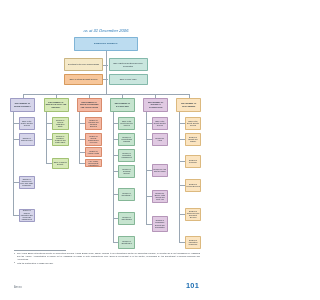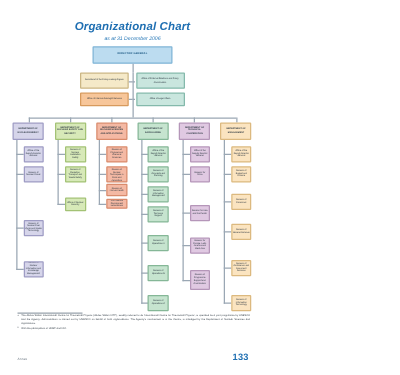--- a/index.html
+++ b/index.html
@@ -88,21 +88,20 @@
   .foot-page{
     position:absolute;right:13px;top:281px;
     font-size:7.4px;font-weight:bold;color:#1f6fb2;letter-spacing:.2px;
   }
 </style>
 </head>
 <body>
 
 <div id="page">
 
-  <div class="title">Organizational Chart</div>
   <div class="subtitle">as at 31 December 2006</div>
 
   <div class="box c-dg" style="left:74px;top:36.5px;width:64px;height:14px;">
     <span style="font-size:2.1px;font-weight:bold;letter-spacing:.15px;color:#14527e;">DIRECTOR GENERAL</span>
   </div>
 
   <div class="ln lnv" style="left:105.8px;top:50.5px;height:7px;"></div>
 
   <div class="ln lnv" style="left:105.8px;top:57.5px;height:36px;"></div>
 
@@ -314,15 +313,15 @@
       <span class="mk">a</span>
       <span>The Abdus Salam International Centre for Theoretical Physics (Abdus Salam ICTP), usually referred to as 'International Centre for Theoretical Physics', is operated as a joint programme by UNESCO and the Agency. Administration is carried out by UNESCO on behalf of both organizations. The Agency's involvement is in the Centre, is managed by the Department of Nuclear Sciences and Applications.</span>
     </div>
     <div class="fn">
       <span class="mk">b</span>
       <span>With the participation of UNEP and IOC.</span>
     </div>
   </div>
 
   <div class="foot-left">Annex</div>
-  <div class="foot-page">133</div>
+  <div class="foot-page">101</div>
 
 </div>
 
 </body></html>

